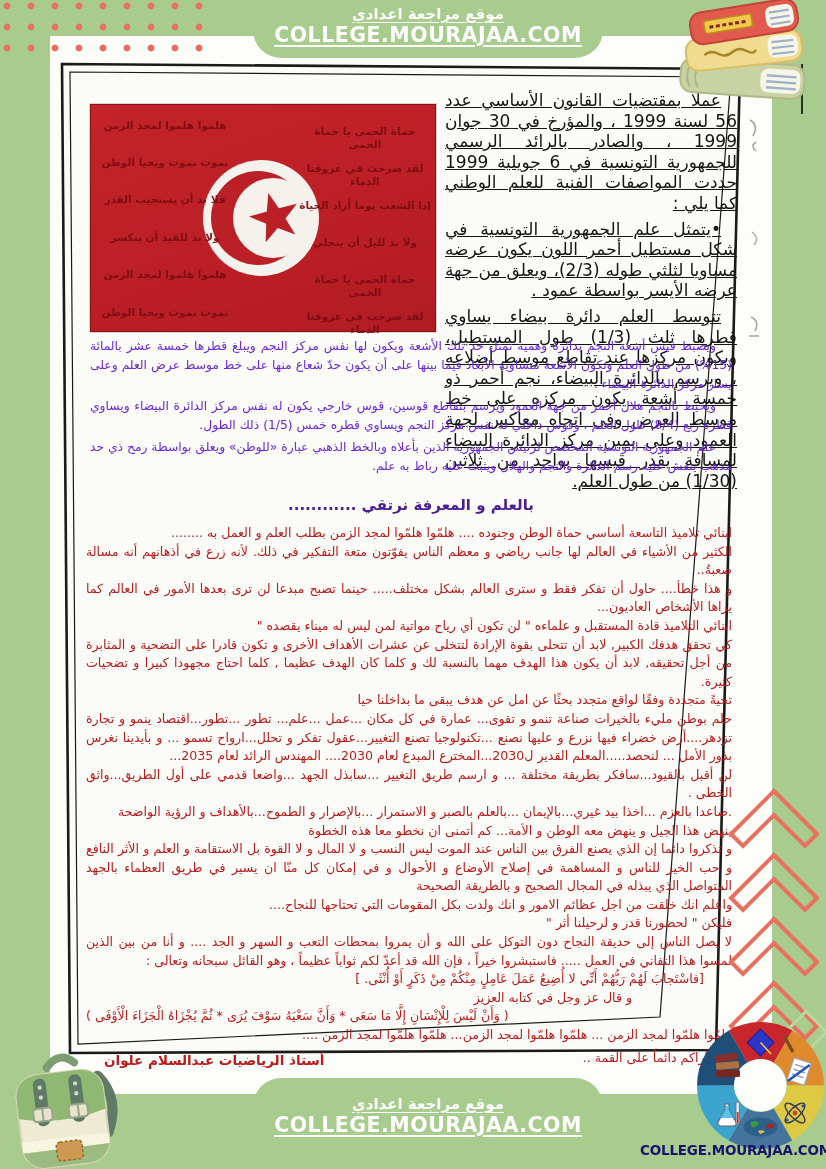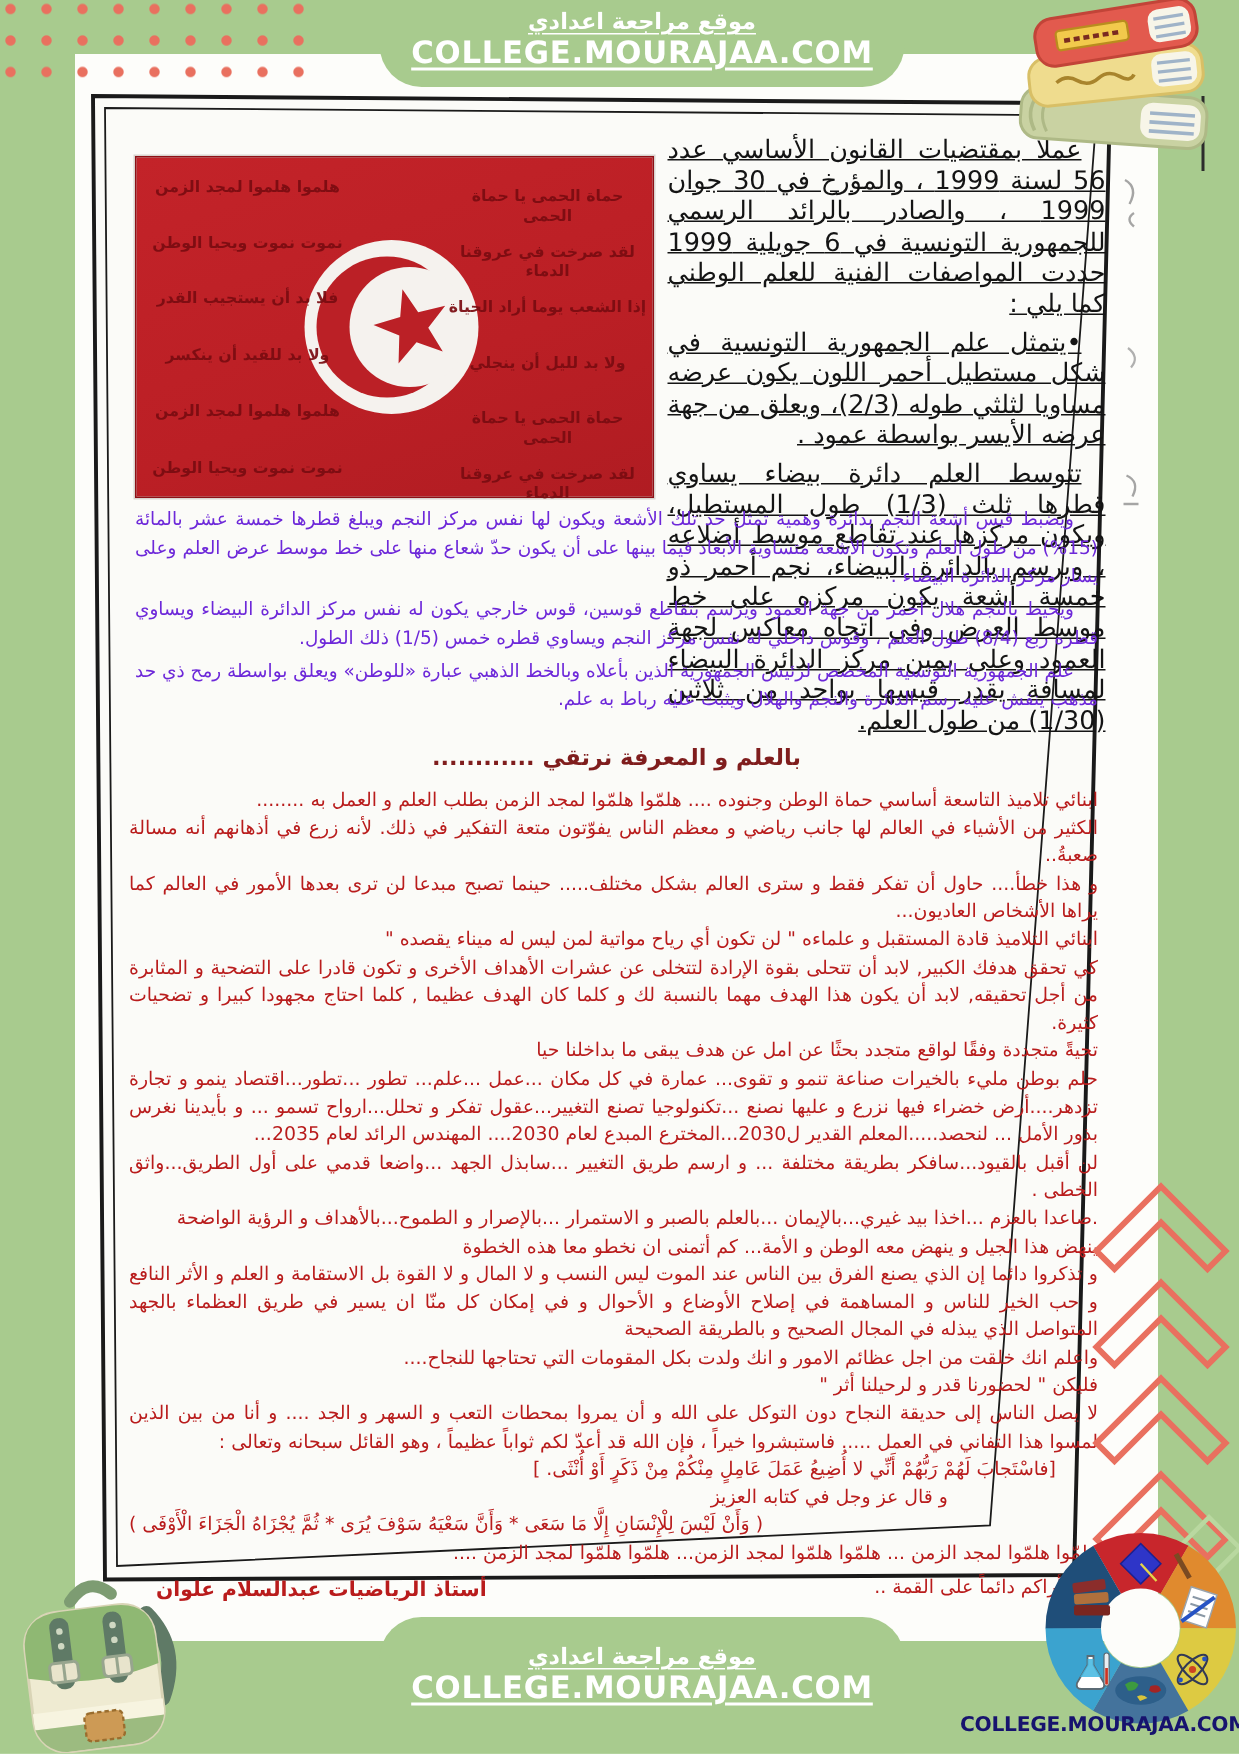--- a/index.html
+++ b/index.html
@@ -29,21 +29,21 @@
   .fl-left{left:6px;width:136px;}
   .fl-right{left:208px;width:132px;}
   
   .law-col{position:absolute;left:445px;top:90px;width:292px;z-index:3;direction:rtl;text-align:justify;
            font-size:17px;line-height:20.6px;color:#141414;text-decoration:underline;}
   .law-col p{margin:0 0 5px;text-indent:16px;}
   .law-full{position:absolute;left:90px;top:337px;width:642px;z-index:3;direction:rtl;text-align:justify;
             font-size:12.3px;line-height:19px;color:#6d28d9;}
   .law-full p{margin:0 0 3px;text-indent:16px;}
   .doc-heading{position:absolute;left:90px;top:496px;width:642px;z-index:3;direction:rtl;text-align:center;
-               font-size:15px;font-weight:bold;color:#7f1d1d;}
+               font-size:15px;font-weight:bold;color:#4c1d95;}
   
   .letter{position:absolute;left:86px;top:524px;width:646px;z-index:3;direction:rtl;text-align:justify;
           font-size:12.6px;line-height:18.6px;color:#b91c1c;}
   .letter p{margin:0;}
   .q0{text-align:right;padding-left:0;padding-right:28px;}
   .q1{text-align:right;padding-right:100px;}
   .q2{text-align:left;padding-right:36px;}
   .q3{text-align:right;}
   .close-row{position:relative;height:24px;margin-top:2px;}
   .closing{position:absolute;right:24px;top:2px;}

